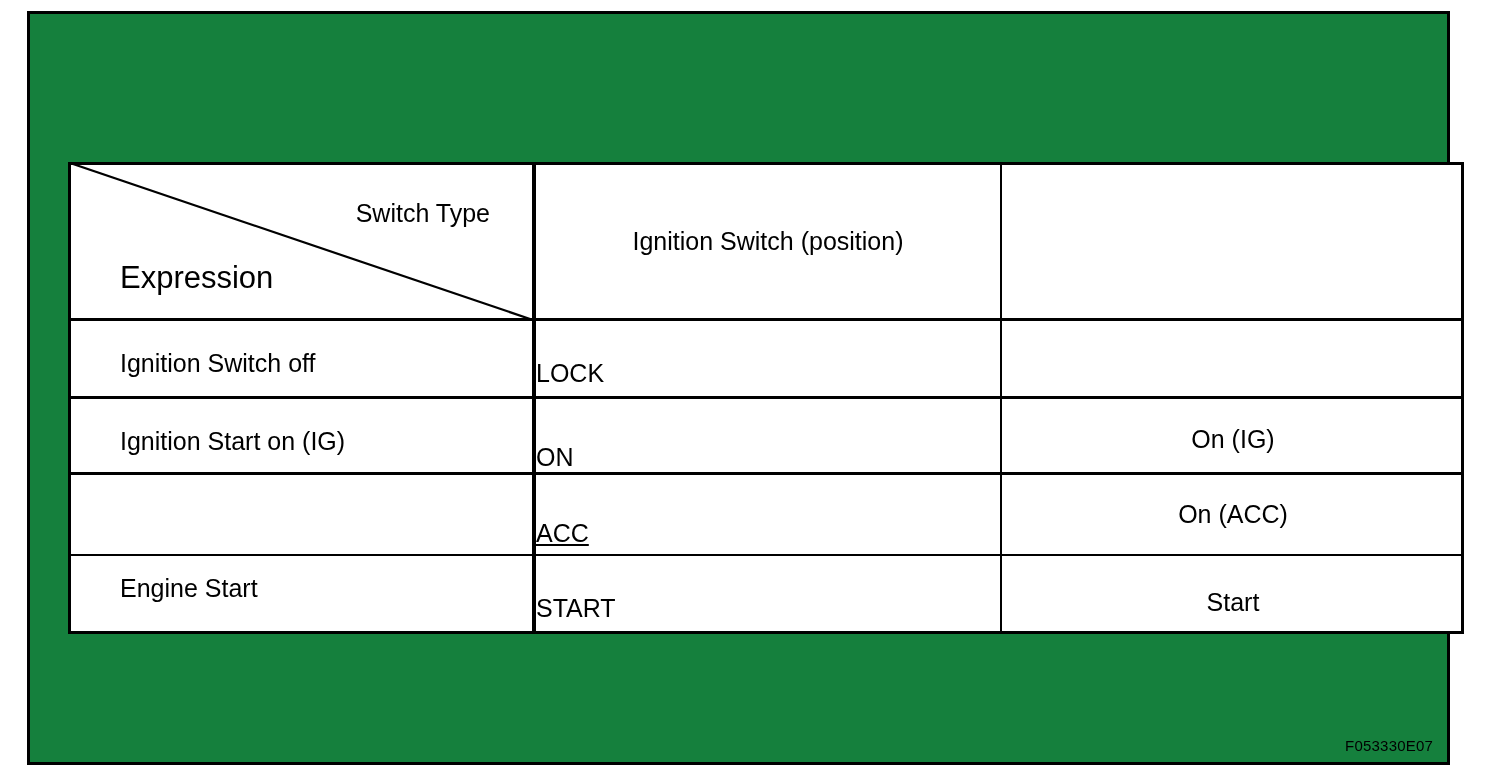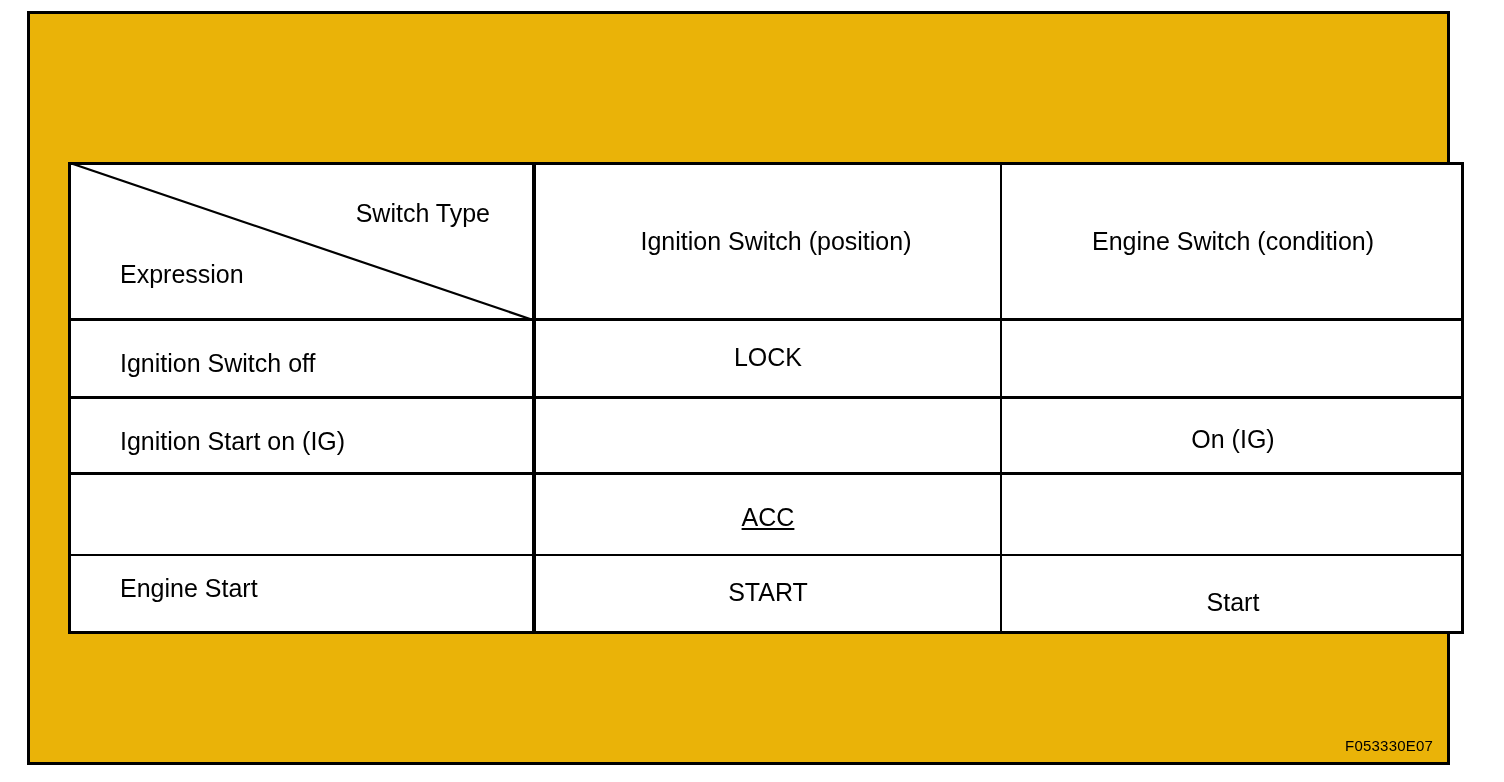--- a/index.html
+++ b/index.html
@@ -18,21 +18,21 @@
 
   
   #figure-frame {
     position: absolute;
     left: 27px;
     top: 11px;
     width: 1423px;
     height: 754px;
     box-sizing: border-box;
     border: 3px solid #000000;
-    background: #eab308;
+    background: #15803d;
   }
 
   
   #spec-table {
     position: absolute;
     left: 38px;
     top: 148px;
     width: 1396px;
     height: 472px;
     box-sizing: border-box;
@@ -89,48 +89,48 @@
     right: 44px;
     top: 39px;
     font-size: 25px;
     line-height: 1;
     white-space: nowrap;
   }
   #expression-label {
     position: absolute;
     left: 52px;
     top: 100px;
-    font-size: 25px;
+    font-size: 31px;
     line-height: 1;
     white-space: nowrap;
   }
 
   
   .col-header {
     position: absolute;
     top: 0;
     height: 159px;
     display: flex;
     align-items: center;
     justify-content: center;
     font-size: 25px;
     white-space: nowrap;
   }
-  .col-header.c2 { left: 468px; width: 464px; padding-left: 8px; }
+  .col-header.c2 { left: 468px; width: 464px; }
   .col-header.c3 { left: 934px; width: 462px; }
 
   
   .cell {
     position: absolute;
     font-size: 25px;
     white-space: nowrap;
     line-height: 1;
   }
   .cell.col1 { left: 52px; text-align: left; }
-  .cell.col2 { left: 468px; width: 464px; text-align: center; }
+  .cell.col2 { left: 468px; width: 464px; text-align: left; margin-top: 16px; }
   .cell.col3 { left: 934px; width: 462px; text-align: center; }
 
   
   .r1.col1 { top: 189px; }
   .r1.col2 { top: 183px; }
   .r1.col3 { top: 192px; }
   
   .r2.col1 { top: 267px; }
   .r2.col2 { top: 267px; }
   .r2.col3 { top: 265px; }
@@ -170,29 +170,30 @@
 
     <div id="header-corner">
       <svg id="diagonal-line" viewBox="0 0 466 159" preserveAspectRatio="none">
         <line x1="2" y1="1" x2="465" y2="158" stroke="#000000" stroke-width="2.2"></line>
       </svg>
       <span id="switch-type-label">Switch Type</span>
       <span id="expression-label">Expression</span>
     </div>
 
     <div class="col-header c2">Ignition Switch (position)</div>
-    <div class="col-header c3">Engine Switch (condition)</div>
 
     <div class="cell col1 r1">Ignition Switch off</div>
     <div class="cell col2 r1">LOCK</div>
 
     <div class="cell col1 r2">Ignition Start on (IG)</div>
+    <div class="cell col2 r2">ON</div>
     <div class="cell col3 r2">On (IG)</div>
 
     <div class="cell col2 r3">ACC</div>
+    <div class="cell col3 r3">On (ACC)</div>
 
     <div class="cell col1 r4">Engine Start</div>
     <div class="cell col2 r4">START</div>
     <div class="cell col3 r4">Start</div>
 
   </div>
 
   <div id="figure-code">F053330E07</div>
 
 </div>

